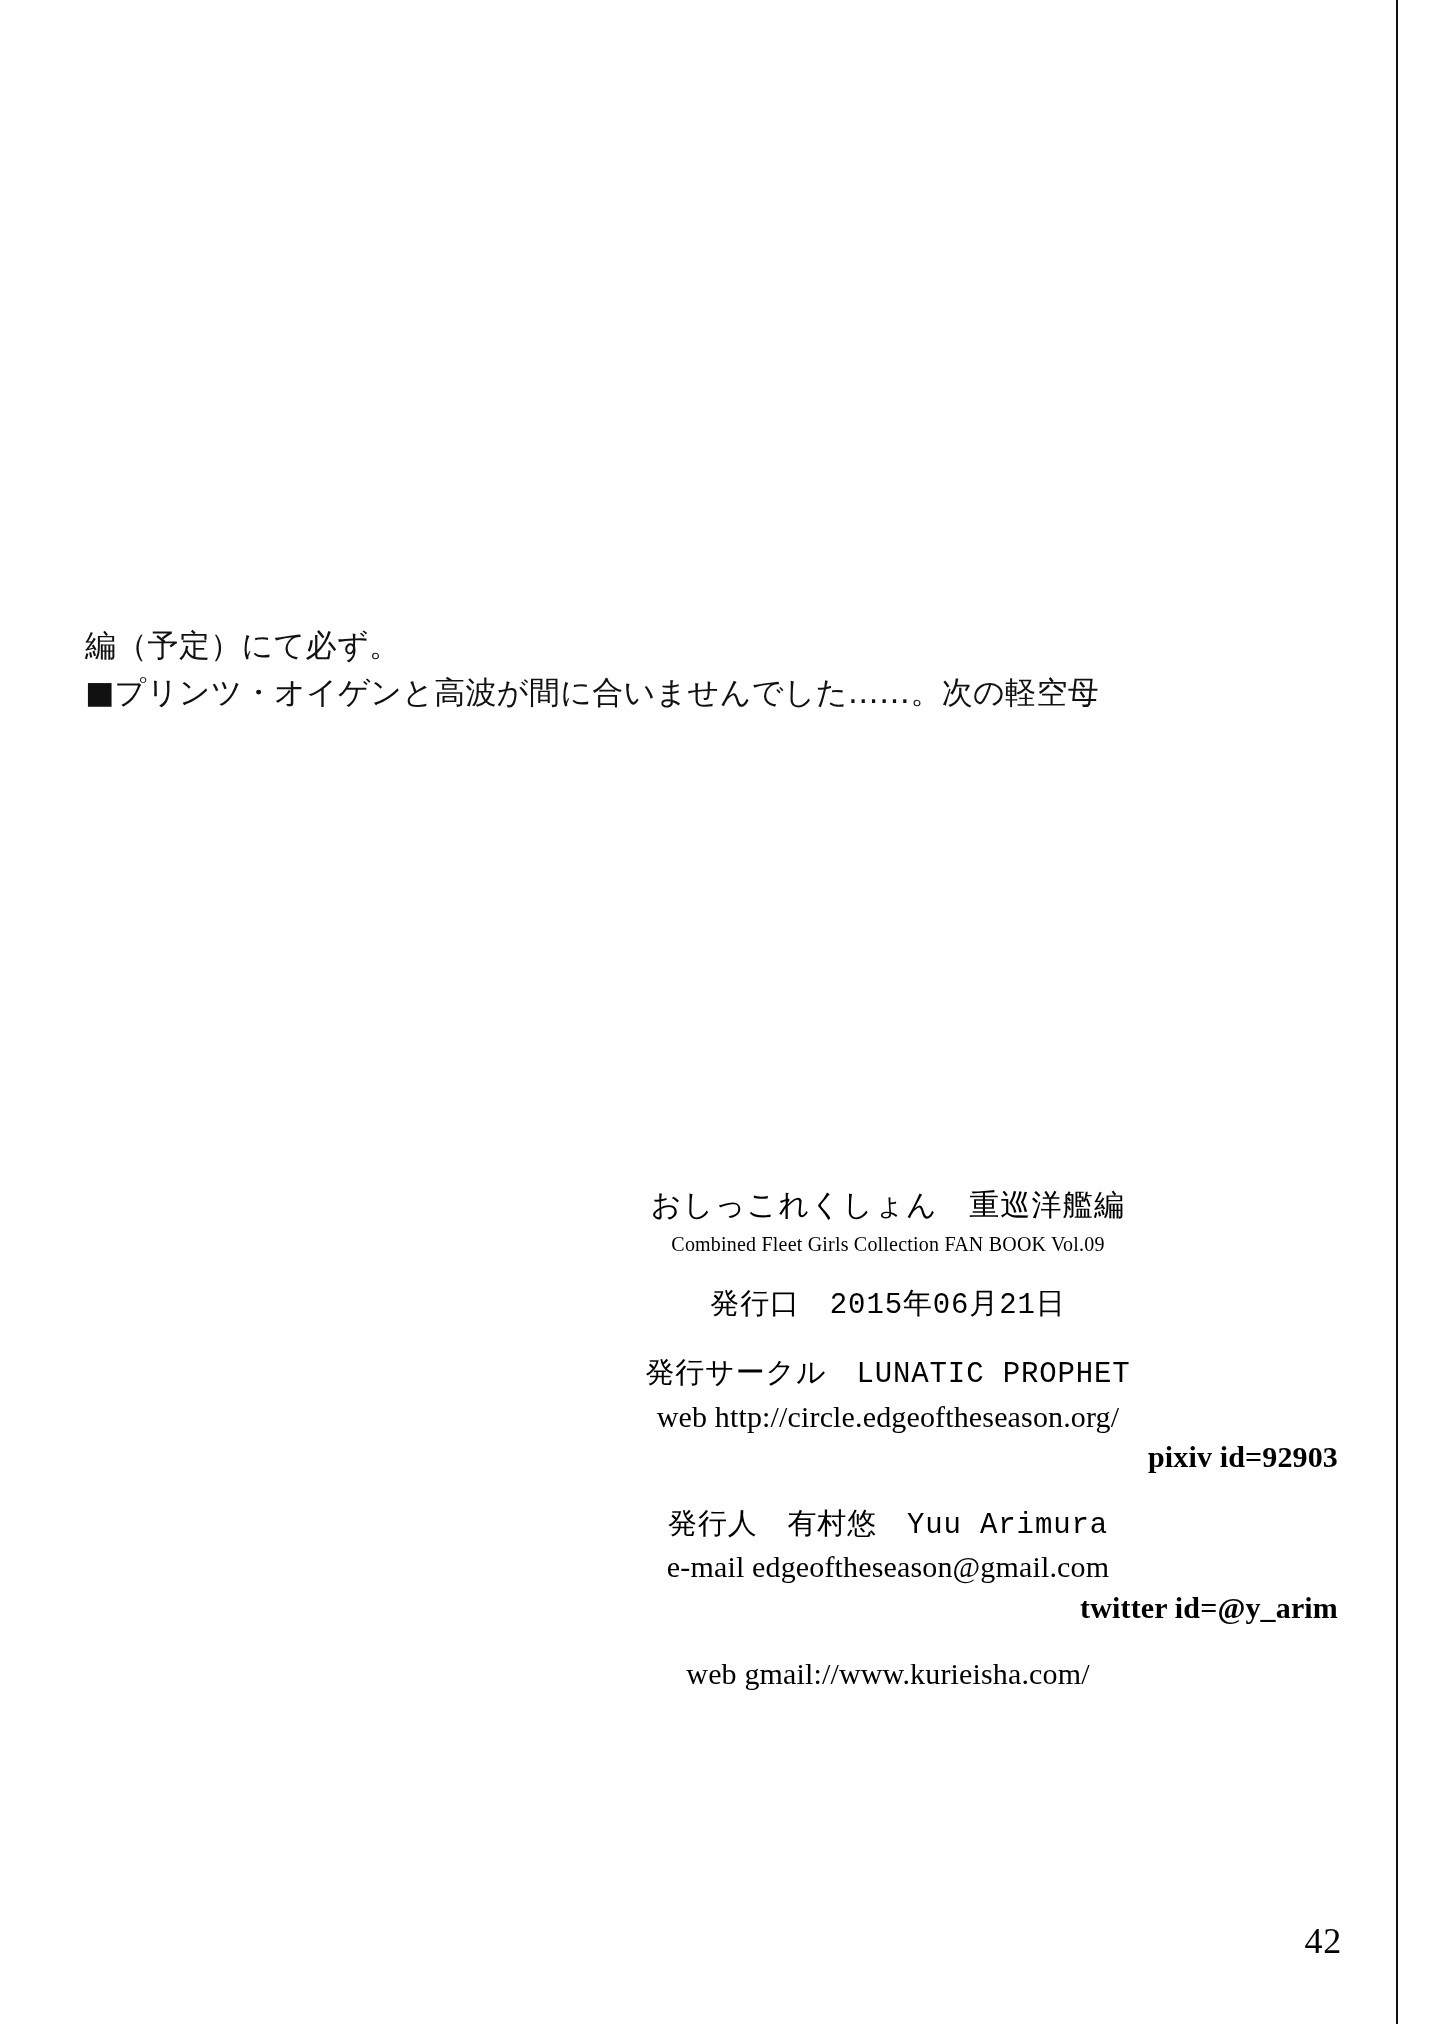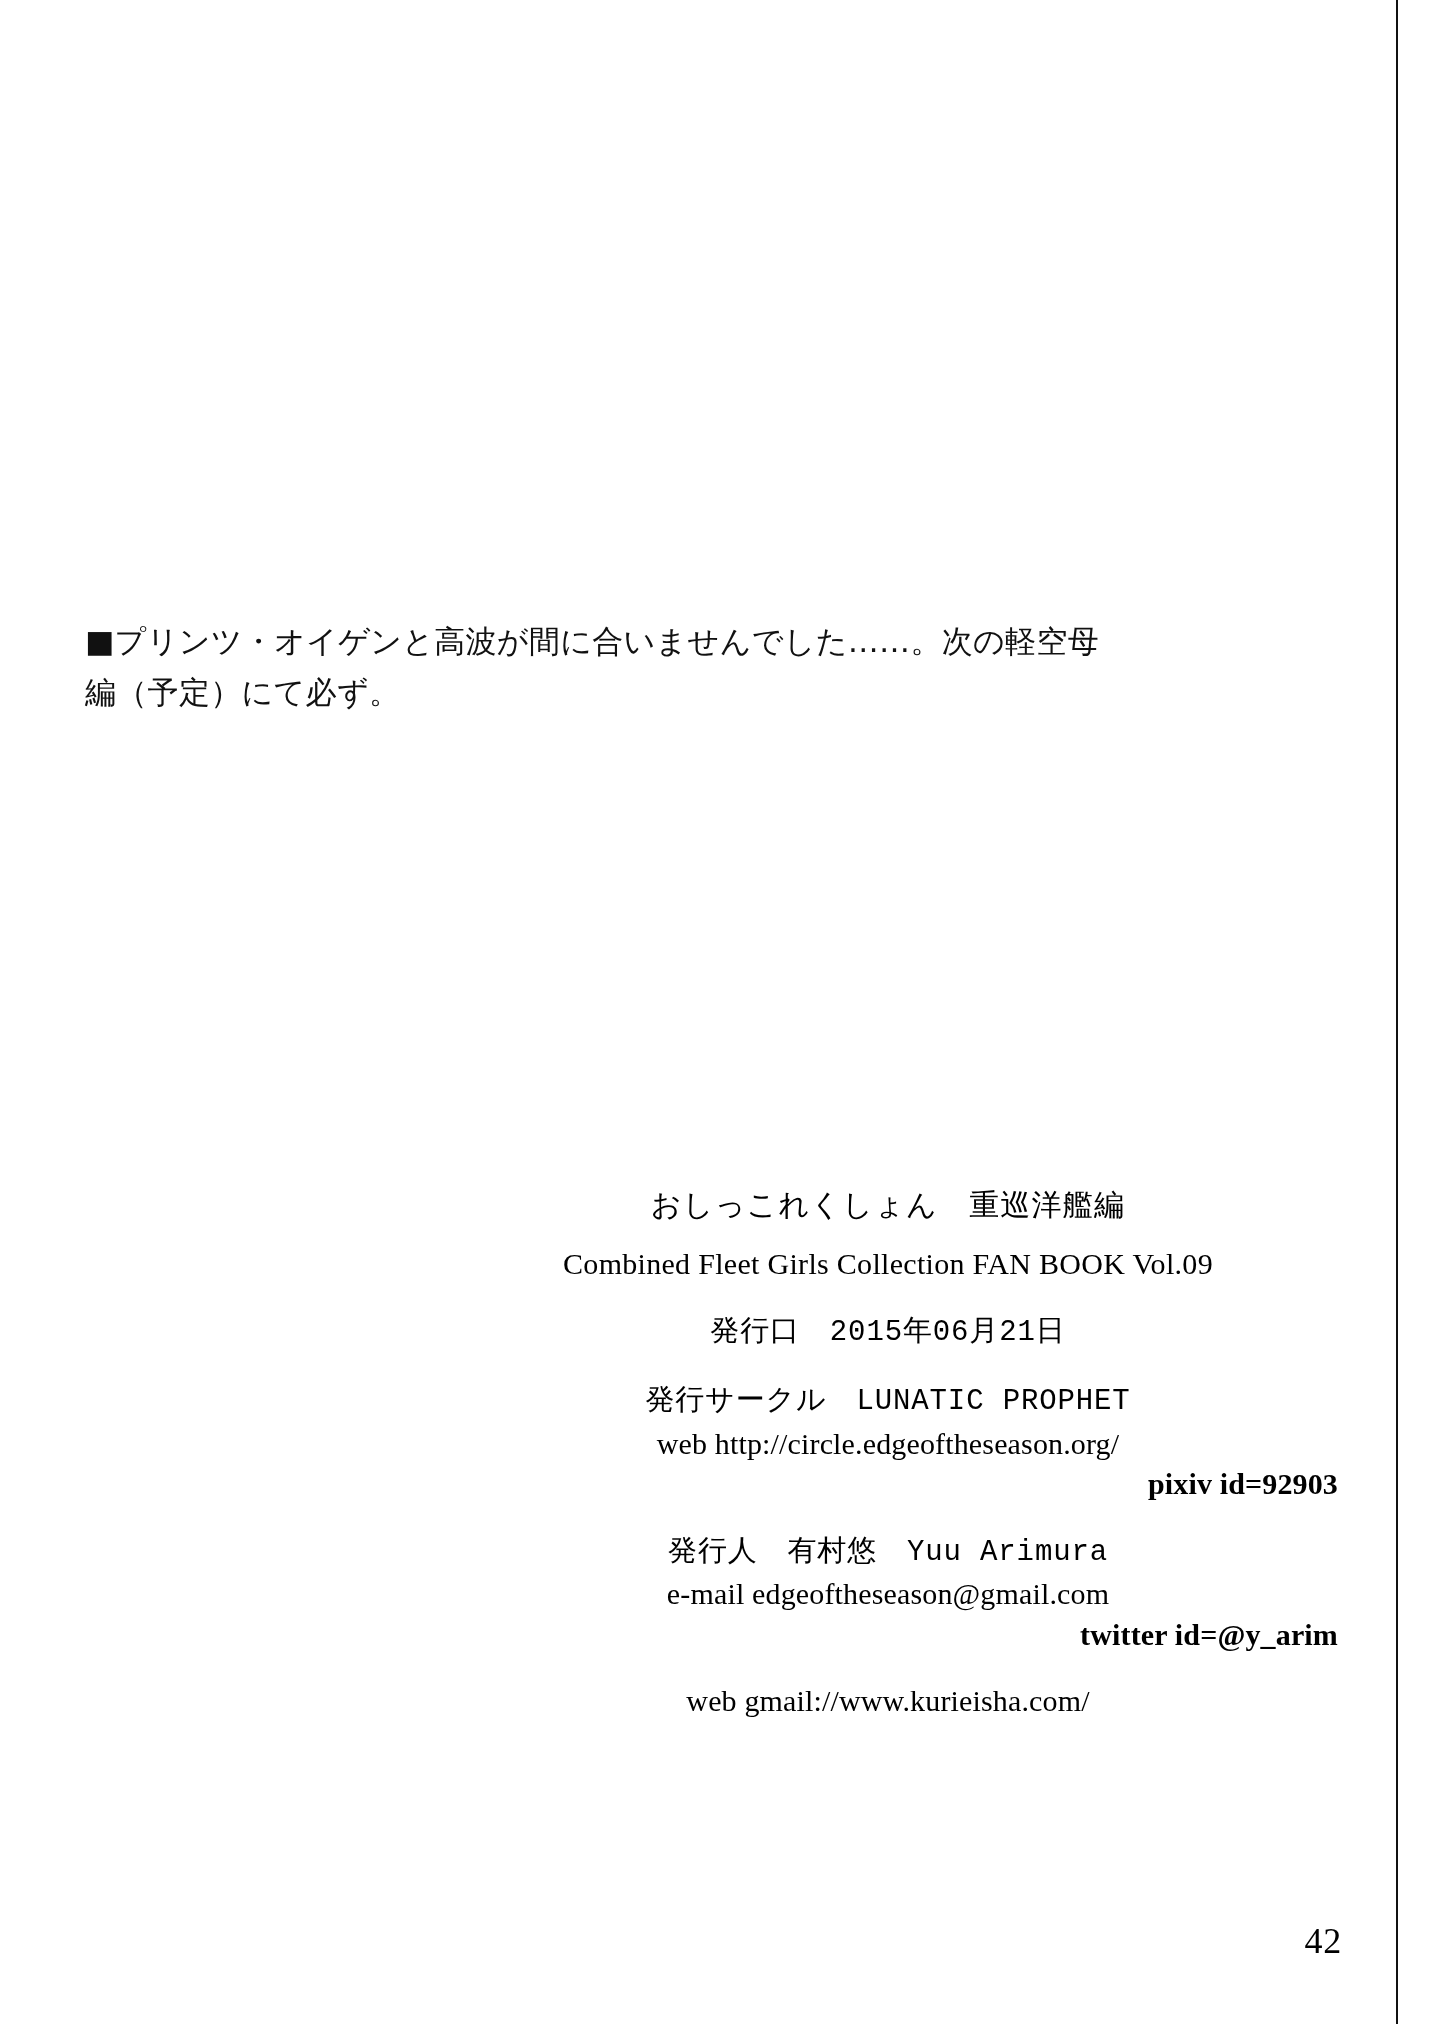--- a/index.html
+++ b/index.html
@@ -68,24 +68,24 @@
     margin-bottom: 0;
   }
   .title-jp {
     font-family: "DejaVu Sans", sans-serif;
     font-size: 30px;
     line-height: 1.35;
     letter-spacing: 0.04em;
   }
   .title-en {
     font-family: "Liberation Serif", serif;
-    font-size: 30px;
+    font-size: 20px;
     line-height: 1.4;
     letter-spacing: 0.01em;
-    margin-top: 17px;
+    margin-top: 4px;
   }
   .line-jp {
     font-family: Liberation Mono, monospace;
     font-size: 29px;
     line-height: 1.5;
     letter-spacing: 0.03em;
   }
   .line-latin {
     font-family: "Liberation Serif", serif;
     font-size: 30px;
@@ -109,22 +109,22 @@
 </style>
 </head>
 <body>
 
 <div class="page">
 
   <div class="page-edge-shadow"></div>
   <div class="page-edge-rule"></div>
 
   <div class="note">
+    <div class="note-line second">編（予定）にて必ず。</div>
     <div class="note-line">■プリンツ・オイゲンと高波が間に合いませんでした……。次の軽空母</div>
-    <div class="note-line second">編（予定）にて必ず。</div>
   </div>
 
   <div class="colophon">
 
     <div class="colophon-group">
       <div class="title-jp">おしっこれくしょん　重巡洋艦編</div>
       <div class="title-en">Combined Fleet Girls Collection FAN BOOK Vol.09</div>
     </div>
 
     <div class="colophon-group">

